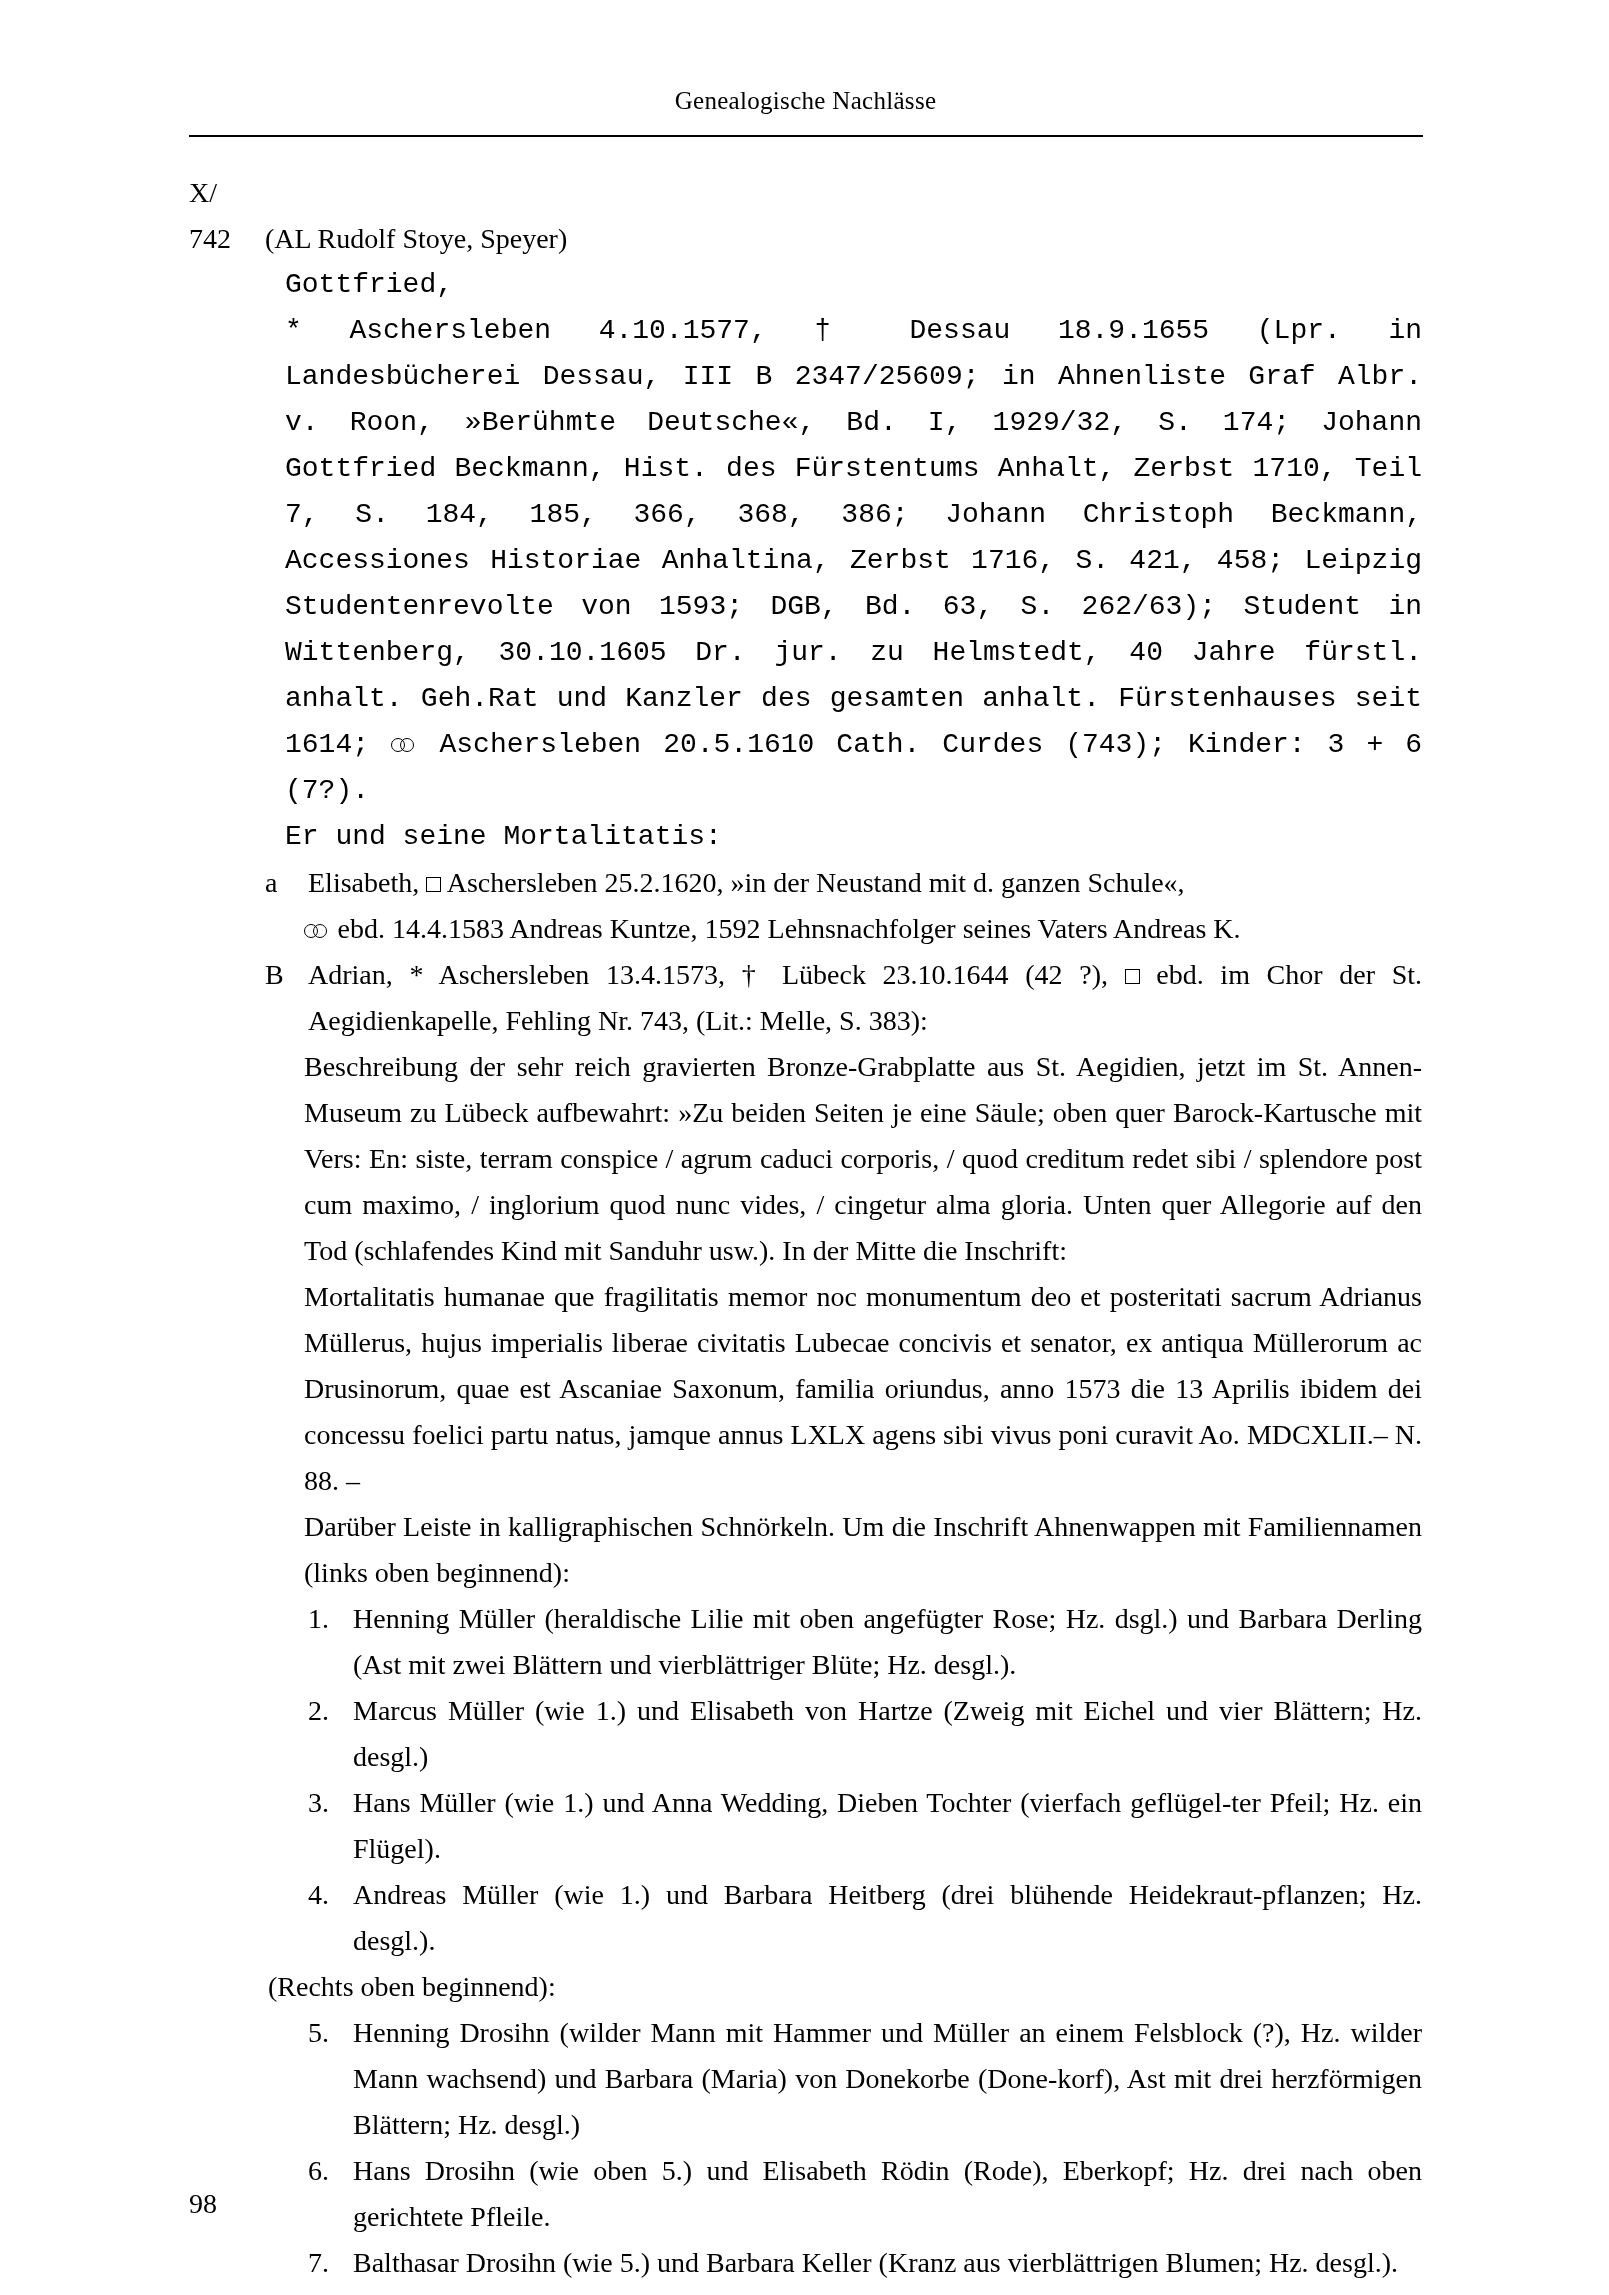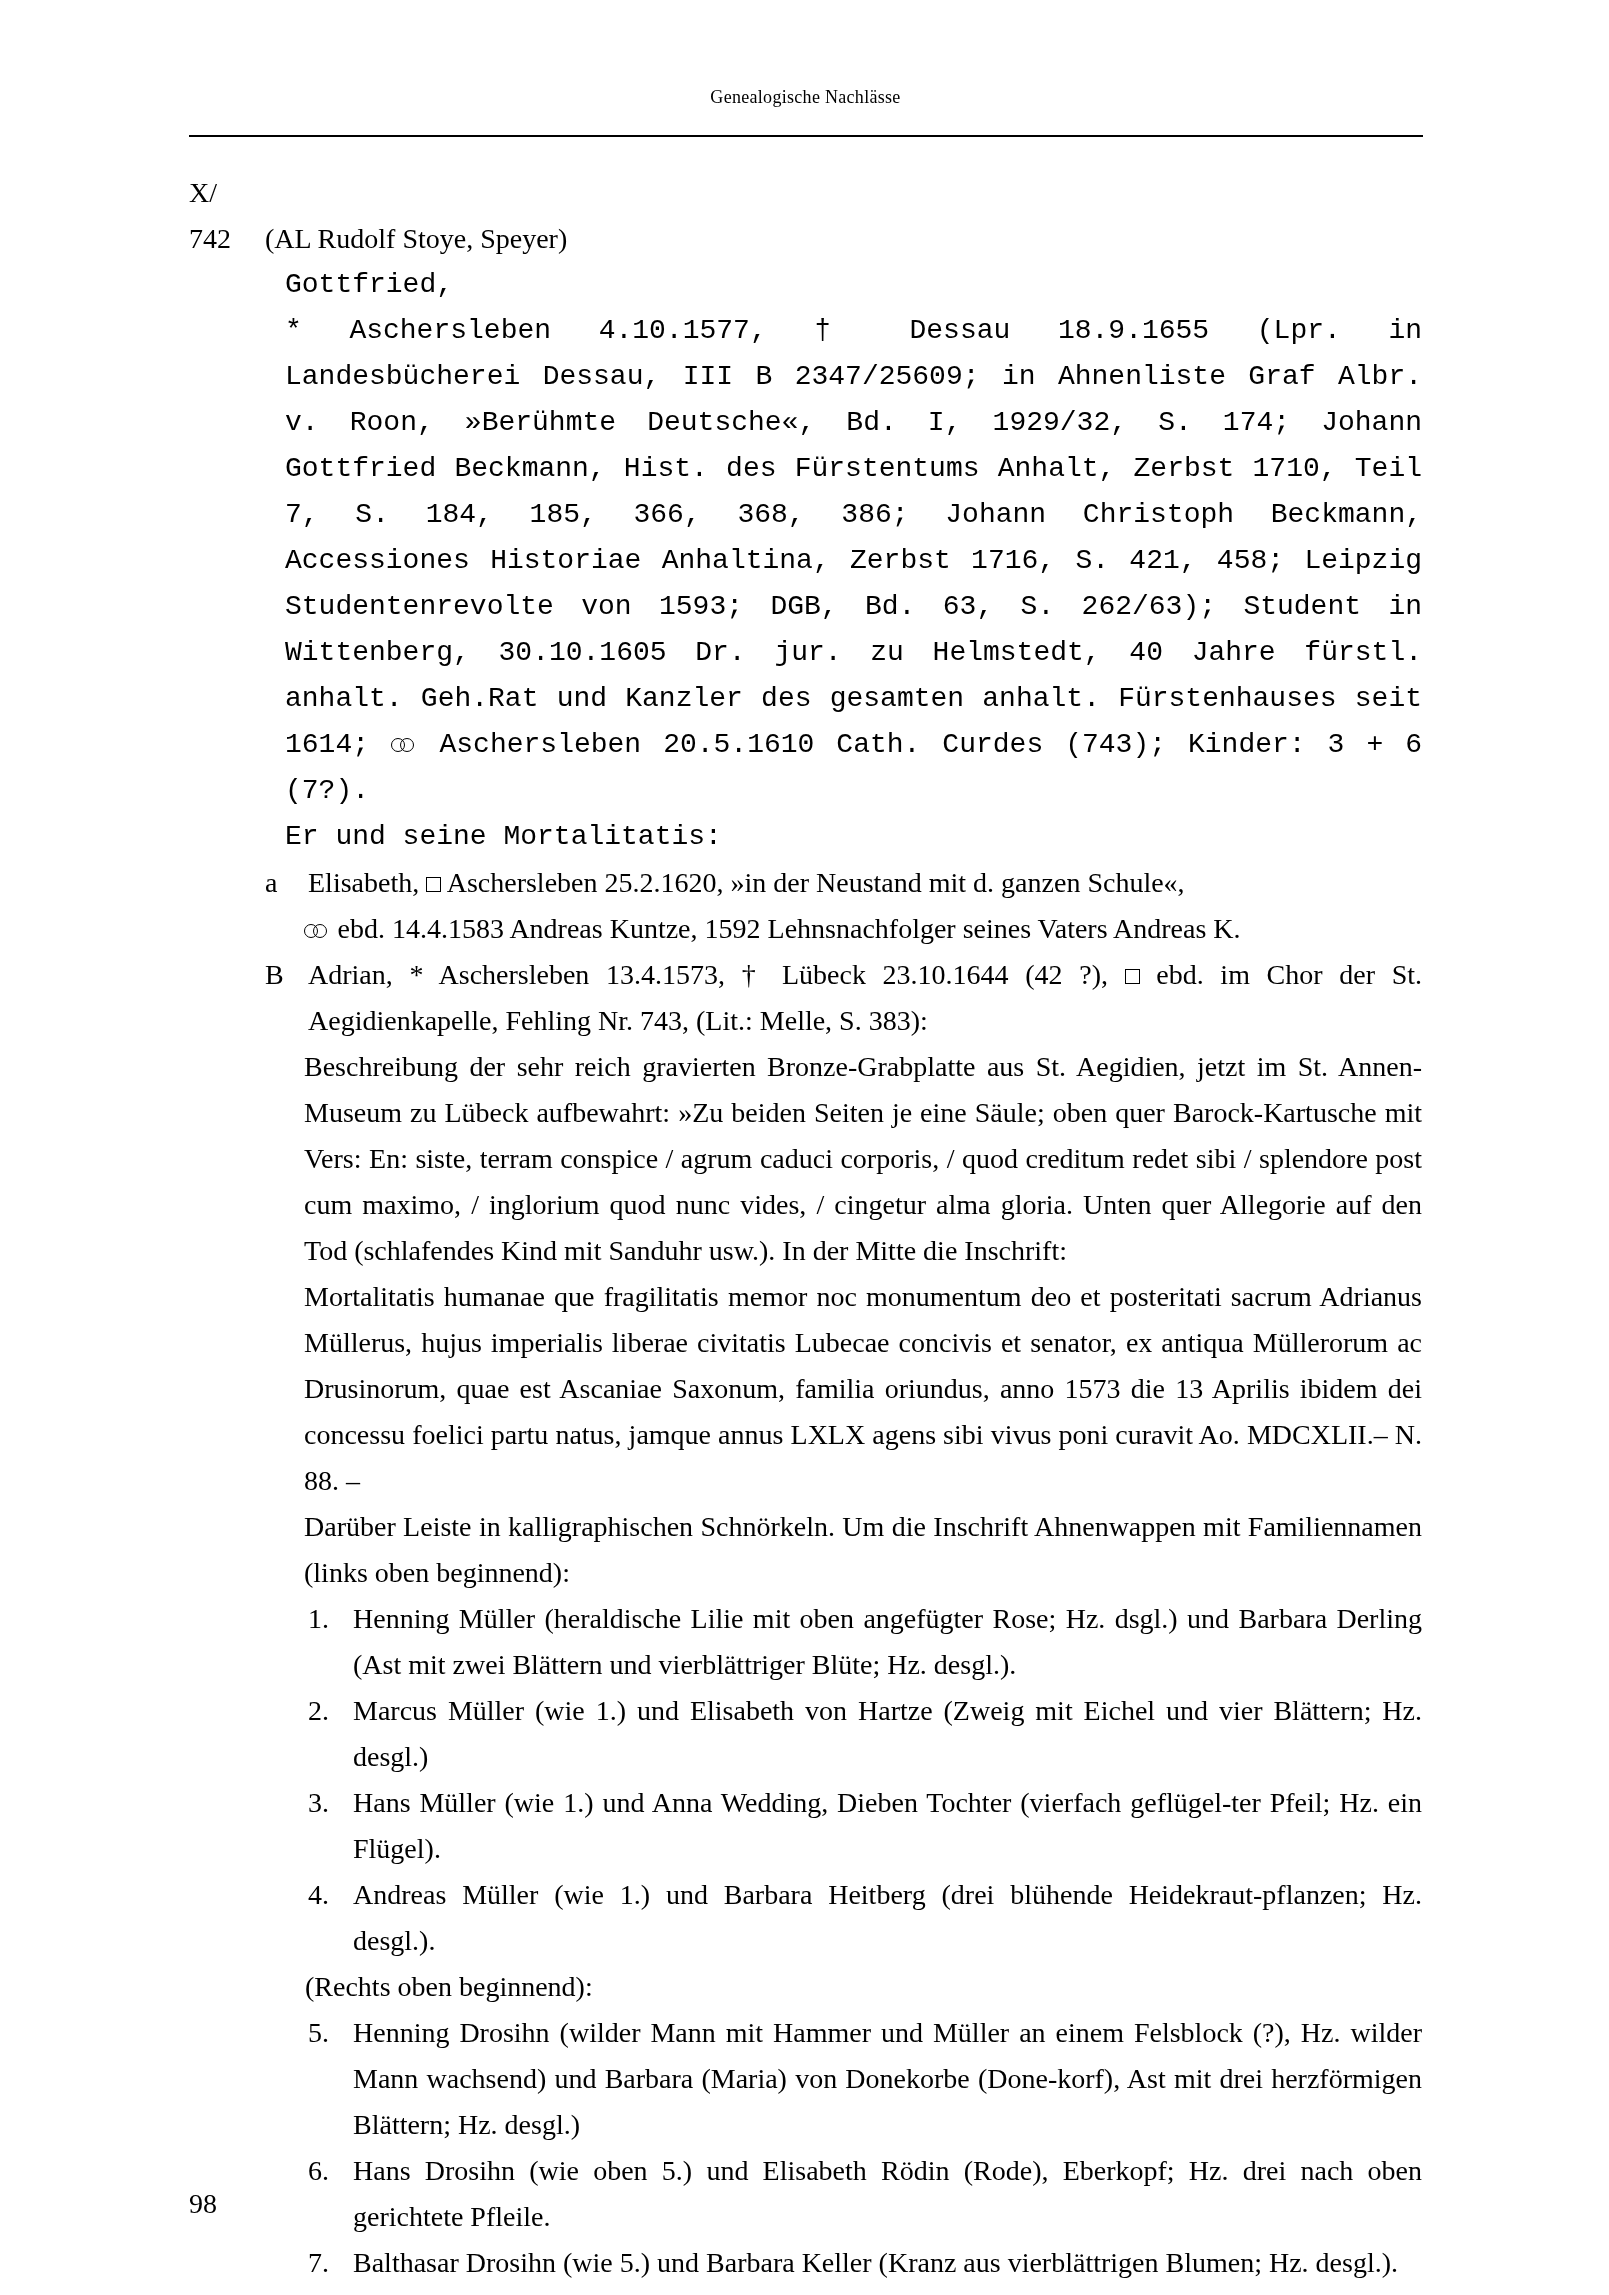--- a/index.html
+++ b/index.html
@@ -21,21 +21,21 @@
     overflow: hidden;
   }
 
   
   .running-head {
     position: absolute;
     left: 189px;
     top: 87px;
     width: 1233px;
     text-align: center;
-    font-size: 18px;
+    font-size: 25px;
     letter-spacing: 0.3px;
   }
   .head-rule {
     position: absolute;
     left: 189px;
     top: 135px;
     width: 1234px;
     height: 1.7px;
     background: #000000;
   }
@@ -71,21 +71,21 @@
   .lvl-entry { margin-left: 96px; font-family: Liberation Mono, monospace; }
 
   
   .sub-marker { width: 43px; }
   .lvl-sub { margin-left: 76px; }
   .sub-cont { margin-left: 115px; }
 
   
   .lvl-num { margin-left: 119px; }
   .num-marker { width: 45px; }
-  .num-cont { margin-left: 116px; }
+  .num-cont { margin-left: 79px; }
 
   
   .just {
     text-align: justify;
     text-align-last: left;
     hyphens: manual;
   }
   .flush { text-align: left; }
 
   

